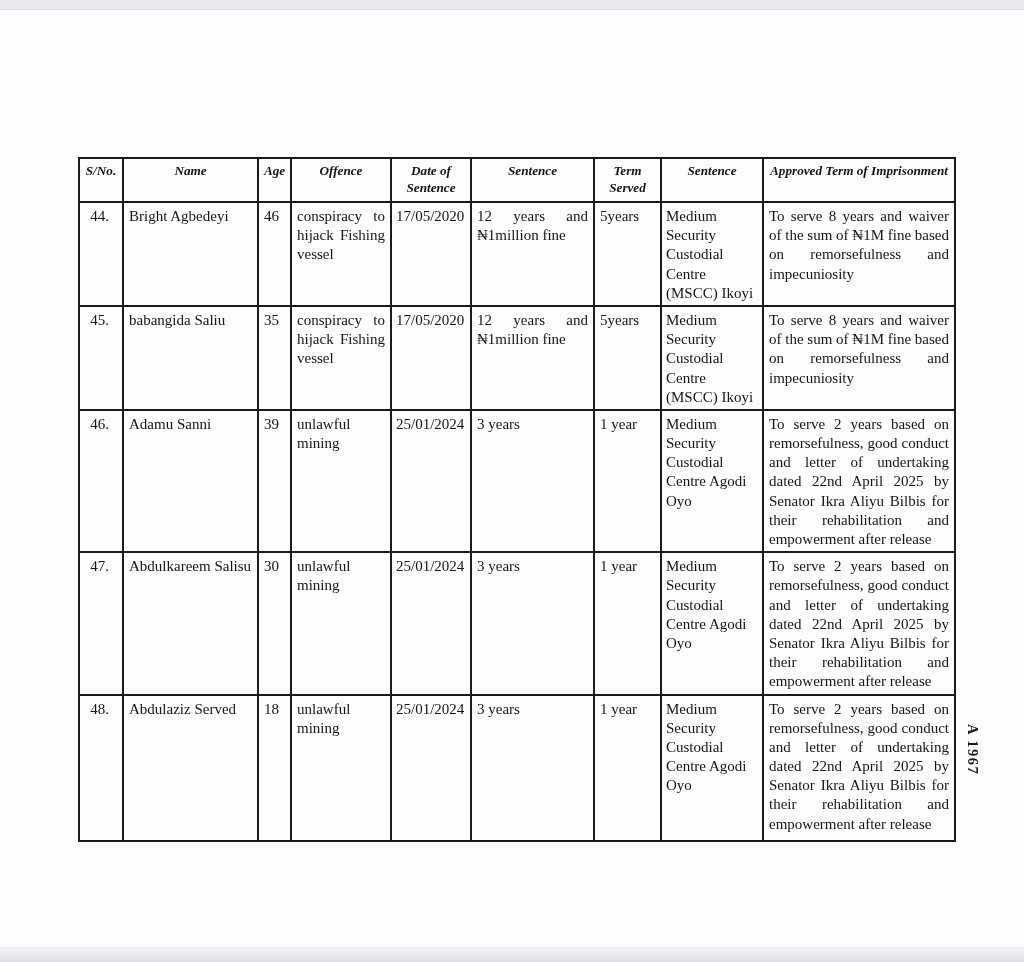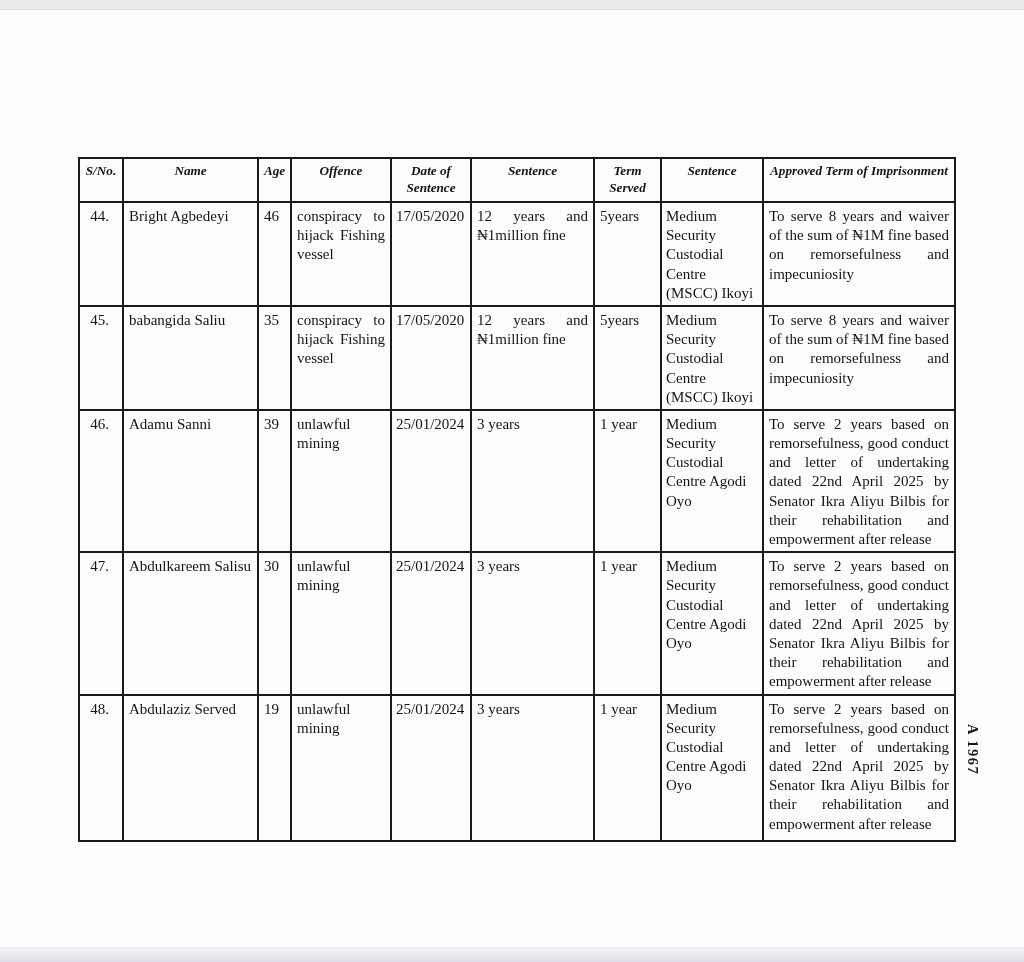--- a/index.html
+++ b/index.html
@@ -152,21 +152,21 @@
       <td class="c-just">unlawful mining</td>
       <td class="c-date">25/01/2024</td>
       <td class="c-just">3 years</td>
       <td>1 year</td>
       <td class="c-loc">Medium Security Custodial Centre Agodi Oyo</td>
       <td class="c-just">To serve 2 years based on remorsefulness, good conduct and letter of undertaking dated 22nd April 2025 by Senator Ikra Aliyu Bilbis for their rehabilitation and empowerment after release</td>
     </tr>
     <tr class="row-h126">
       <td class="c-sno">48.</td>
       <td>Abdulaziz Served</td>
-      <td class="c-age">19</td>
+      <td class="c-age">18</td>
       <td class="c-just">unlawful mining</td>
       <td class="c-date">25/01/2024</td>
       <td class="c-just">3 years</td>
       <td>1 year</td>
       <td class="c-loc">Medium Security Custodial Centre Agodi Oyo</td>
       <td class="c-just">To serve 2 years based on remorsefulness, good conduct and letter of undertaking dated 22nd April 2025 by Senator Ikra Aliyu Bilbis for their rehabilitation and empowerment after release</td>
     </tr>
   </tbody>
 </table>
 

